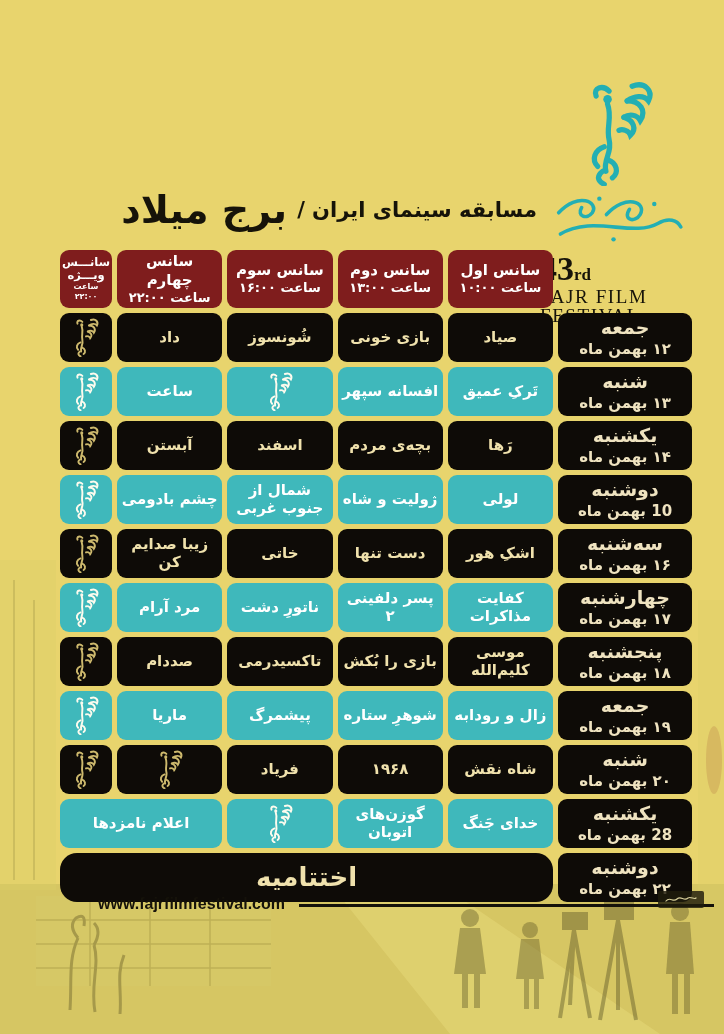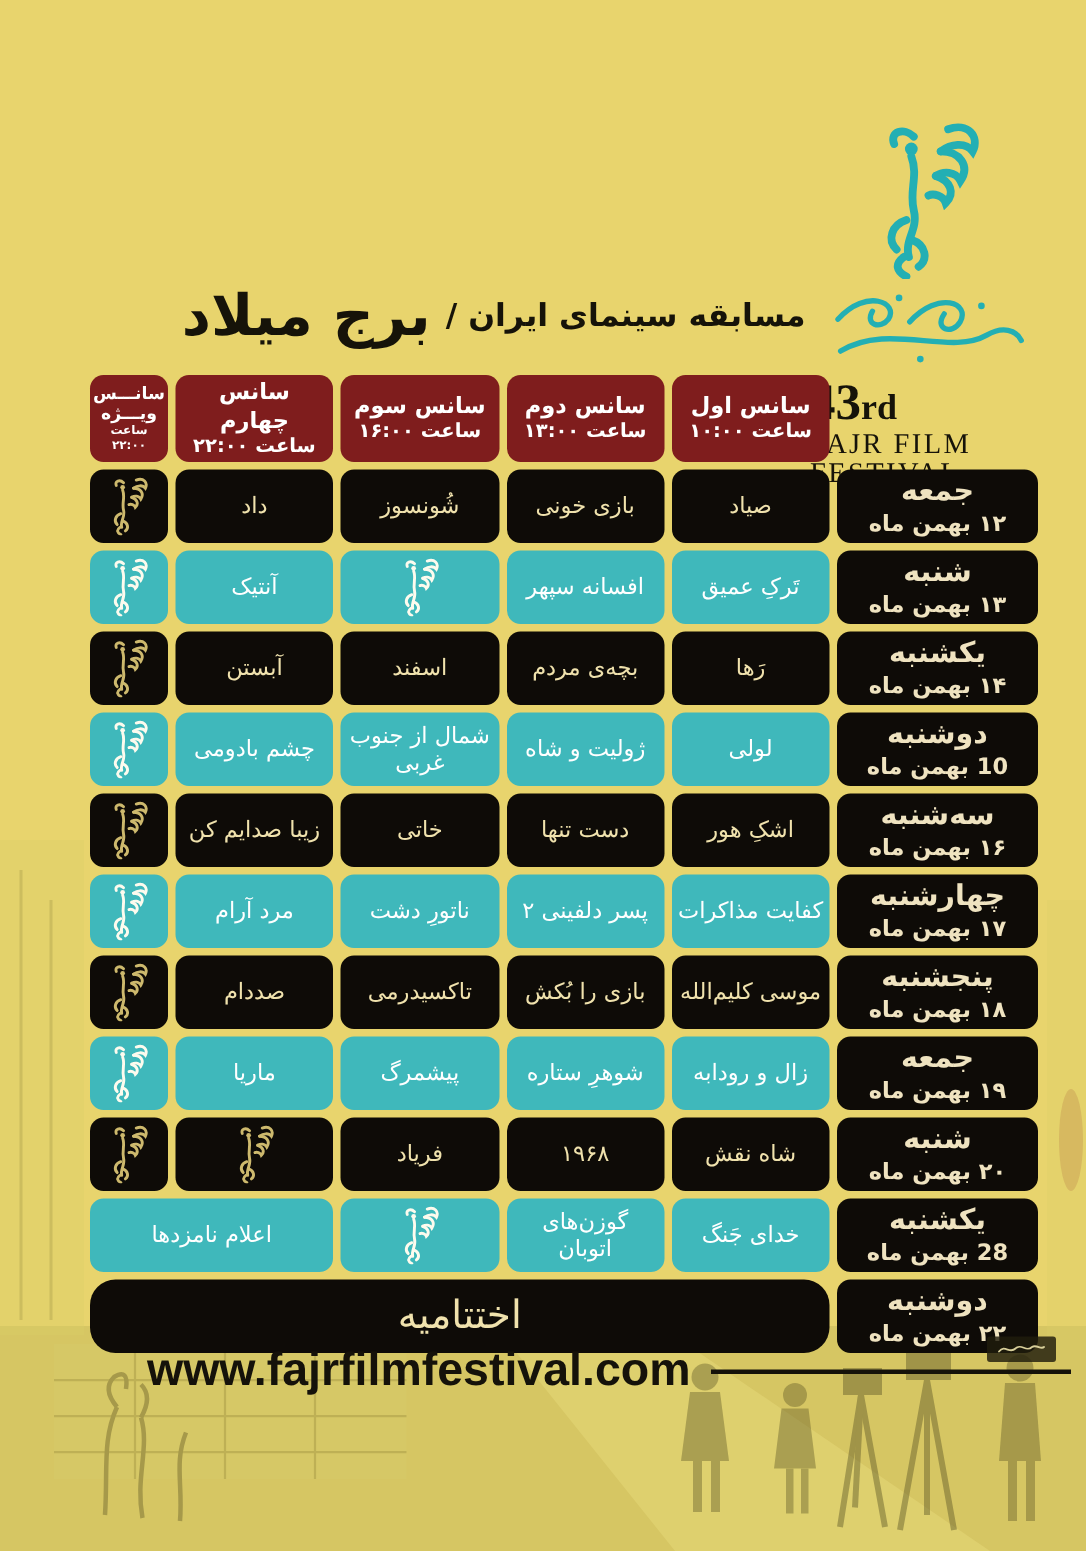--- a/index.html
+++ b/index.html
@@ -9,21 +9,21 @@
     font-family:"DejaVu Sans",sans-serif;
   }
   
   .art{position:absolute;left:0;top:0;z-index:0;pointer-events:none;}
   
   .logo{position:absolute;right:26px;top:78px;width:158px;z-index:2;text-align:left;color:#23afb4;}
   .logo .birdbig{display:block;margin:0 auto;height:108px;color:#23afb4;}
   .logo .callig{display:block;margin:2px auto 0;height:62px;color:#23afb4;}
   .logo-text{color:#161309;line-height:1.02;margin-top:2px;}
   .logo-num{font-family:"Liberation Serif",serif;font-size:34px;font-weight:600;letter-spacing:0;}
-  .logo-num .rd{font-size:24px;}
+  .logo-num .rd{font-size:17px;}
   .logo-line{font-family:"Liberation Serif",serif;font-size:19px;letter-spacing:1.6px;font-weight:500;}
   
   .title{position:absolute;right:187px;top:188px;z-index:2;direction:rtl;
     display:flex;align-items:center;gap:10px;color:#161309;white-space:nowrap;}
   .title .prefix{font-size:21px;font-weight:bold;}
   .title .venue{font-size:38px;font-weight:bold;}
   
   .table{position:absolute;left:60px;top:250px;width:632px;z-index:2;
     display:grid;direction:rtl;
     grid-template-columns:134px 1fr 1fr 1fr 1fr 52px;
@@ -34,29 +34,29 @@
   .hcell{background:#7f1d1d;color:#fff;min-height:48px;}
   .hname{font-size:15px;font-weight:bold;line-height:1.25;}
   .htime{font-size:13px;font-weight:bold;line-height:1.25;}
   .hspecial .hname{font-size:11.5px;line-height:1.15;}
   .hspecial .htime{font-size:8px;}
   .dark{background:#0e0b07;color:#f0e2ad;}
   .teal{background:#3fb8bb;color:#ffffff;}
   .date-cell{background:#0e0b07;color:#efe3c0;}
   .day{font-size:19px;font-weight:bold;line-height:1.3;}
   .dat{font-size:15px;font-weight:bold;line-height:1.3;}
-  .ft{font-size:15px;font-weight:normal;line-height:1.2;}
+  .ft{font-size:15px;font-weight:bold;line-height:1.2;}
   .finale .ft{font-size:26px;}
   .bird-dark{color:#cdb96d;}
   .bird-teal{color:#fdfbee;}
   .birdsvg{height:40px;width:30px;}
   
   .footer{position:absolute;left:98px;right:10px;top:895px;z-index:2;
     display:flex;align-items:center;gap:14px;}
-  .site{font-family:"Liberation Sans",sans-serif;font-size:31px;font-weight:bold;color:#15120a;text-align:right;}
+  .site{font-family:"Liberation Sans",sans-serif;font-size:16px;font-weight:bold;color:#15120a;text-align:right;}
   .rule{flex:1;height:2.5px;background:#15120a;margin-top:3px;}
   .stamp{position:absolute;right:20px;top:891px;width:46px;height:17px;border-radius:2px;
     background:rgba(32,28,12,.82);z-index:3;display:flex;align-items:center;justify-content:center;}
   .stamp svg{width:34px;height:9px;color:#d8cf9a;}
   .hidden-defs{position:absolute;width:0;height:0;overflow:hidden;}
 </style>
 </head>
 <body>
 
 <svg class="hidden-defs" xmlns="http://www.w3.org/2000/svg">
@@ -206,21 +206,21 @@
     </div>
     <div class="cell teal">
       <div class="ft">افسانه سپهر</div>
     </div>
     <div class="cell teal bird-teal">
       <svg viewBox="0 0 44 66" class="birdsvg">
         <use href="#simorgh"></use>
       </svg>
     </div>
     <div class="cell teal">
-      <div class="ft">آنتیک</div>
+      <div class="ft">ساعت</div>
     </div>
     <div class="cell teal bird-teal">
       <svg viewBox="0 0 44 66" class="birdsvg">
         <use href="#simorgh"></use>
       </svg>
     </div>
     <div class="cell date-cell">
       <div class="day">یکشنبه</div>
       <div class="dat">۱۴ بهمن ماه</div>
     </div>

